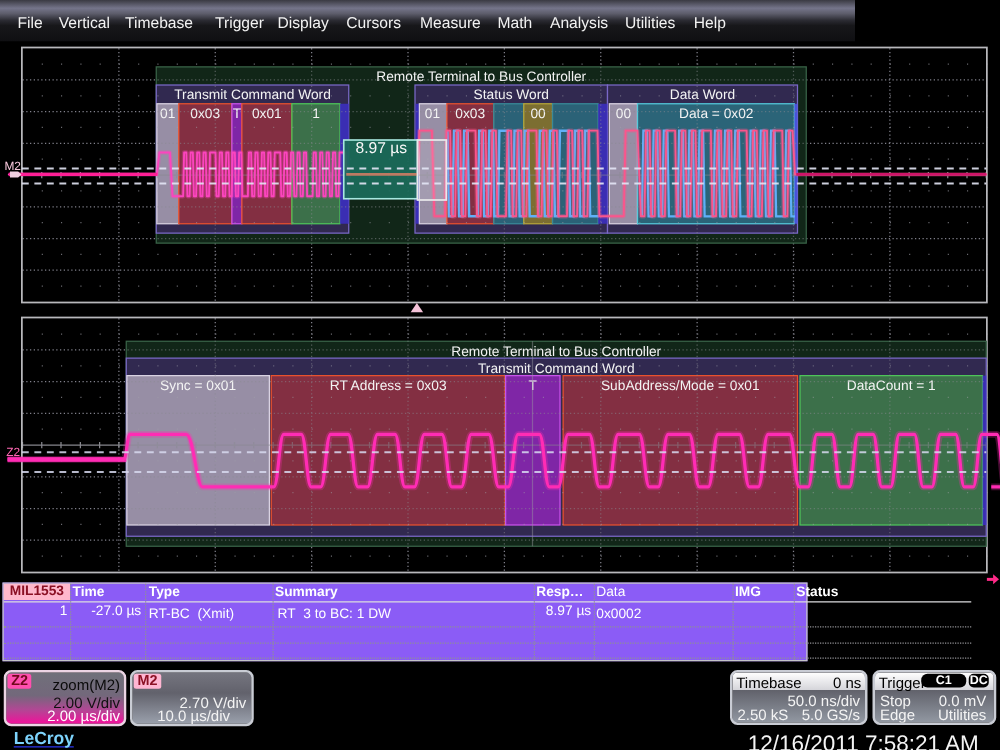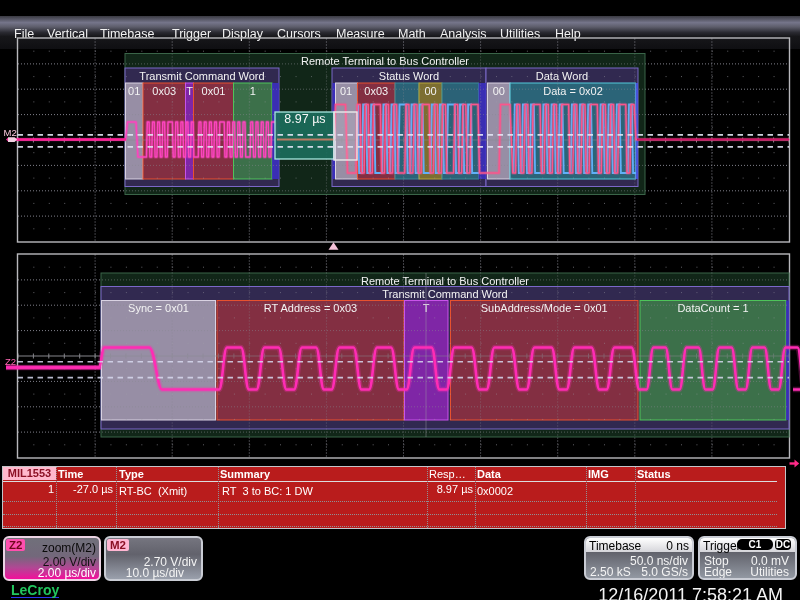--- a/index.html
+++ b/index.html
@@ -1,15 +1,15 @@
 <!DOCTYPE html>
 <html><head><meta charset="utf-8"><style>
 *{margin:0;padding:0;box-sizing:border-box}
 body{width:800px;height:600px;background:#000;position:relative;overflow:hidden;font-family:"Liberation Sans",sans-serif}
-#menubar{position:absolute;left:0;top:16px;width:800px;height:33px;background:linear-gradient(180deg,#3a3a42 0%,#75758a 20%,#5d5d6b 33%,#2a2a31 50%,#17171a 62%,#0f0f12 100%)}
+#menubar{position:absolute;left:0;top:0;width:684px;height:33px;background:linear-gradient(180deg,#3a3a42 0%,#75758a 20%,#5d5d6b 33%,#2a2a31 50%,#17171a 62%,#0f0f12 100%)}
 #menubar span{position:absolute;top:11px;font-size:12.5px;color:#f2f2f2}
 .dbox{position:absolute;border-radius:6px;font-size:12px}
 .chlabel{position:absolute;left:1px;top:1px;padding:0 3px;font-weight:bold;font-size:11.5px;border-radius:2px}
 .tcell{position:absolute;font-size:11px;color:#fff;white-space:nowrap}
 </style></head><body>
 <div id="menubar">
 <span style="left:14px">File</span>
     <span style="left:47px">Vertical</span>
     <span style="left:100px">Timebase</span>
     <span style="left:172px">Trigger</span>
@@ -177,28 +177,28 @@
 <line x1="17.5" y1="377.6" x2="789" y2="377.6" stroke="#d8daf0" stroke-width="1.6" stroke-dasharray="5.5 4.5" opacity="0.85"></line>
 <text x="3.5" y="136" font-size="9.5" fill="#f8c8dc">M2</text>
 <polygon points="8,137.2 14.5,137.2 17.2,139.6 14.5,142 8,142" fill="#f0d0e0"></polygon>
 <text x="5" y="365" font-size="9.5" fill="#ff69b4">Z2</text>
 <polygon points="328.5,249.8 338.5,249.8 333.5,242.3" fill="#f4c2d8"></polygon>
 <g fill="#ff2a88">
       <rect x="789.5" y="462.3" width="5.5" height="2.4"></rect>
       <polygon points="794.5,459.4 799.2,463.4 794.5,467.4"></polygon>
     </g>
 </svg>
-<div style="position:absolute;left:2px;top:466px;width:784px;height:63px;border:1px solid #c4c4c8;background:#b91c1c">
+<div style="position:absolute;left:2px;top:466px;width:644px;height:63px;border:1px solid #c4c4c8;background:#8b5cf6">
  <div style="position:absolute;left:0;top:0;width:53px;height:12.5px;background:#ffb8cc;color:#8b1024;font-weight:bold;font-size:11px;text-align:center;line-height:12px">MIL1553</div>
  <div style="position:absolute;left:0;top:14px;width:774px;border-top:1px solid #dcdcde"></div>
  <div class="tcell" style="left:55px;top:1px;font-weight:bold">Time</div>
  <div class="tcell" style="left:116px;top:1px;font-weight:bold">Type</div>
  <div class="tcell" style="left:217px;top:1px;font-weight:bold">Summary</div>
- <div class="tcell" style="left:426px;top:1px;font-weight:normal">Resp…</div>
- <div class="tcell" style="left:474px;top:1px;font-weight:bold">Data</div>
+ <div class="tcell" style="left:426px;top:1px;font-weight:bold">Resp…</div>
+ <div class="tcell" style="left:474px;top:1px;font-weight:normal">Data</div>
  <div class="tcell" style="left:585px;top:1px;font-weight:bold">IMG</div>
  <div class="tcell" style="left:634px;top:1px;font-weight:bold">Status</div>
  <div class="tcell" style="left:0;top:16px;width:51px;text-align:right">1</div>
  <div class="tcell" style="left:0;top:16px;width:110px;text-align:right">-27.0 µs</div>
  <div class="tcell" style="left:116px;top:18px">RT-BC&nbsp;&nbsp;(Xmit)</div>
  <div class="tcell" style="left:219px;top:18px">RT&nbsp;&nbsp;3 to BC: 1 DW</div>
  <div class="tcell" style="left:360px;top:16px;width:110px;text-align:right">8.97 µs</div>
  <div class="tcell" style="left:474px;top:18px">0x0002</div>
  <div style="position:absolute;left:0;top:34px;width:774px;border-top:1px dotted #909094"></div>
  <div style="position:absolute;left:0;top:46.5px;width:774px;border-top:1px dotted #909094"></div>
@@ -235,13 +235,13 @@
  <div style="position:absolute;left:0;top:0;width:95px;height:13.5px;background:linear-gradient(180deg,#ffffff,#d5d5da);color:#000">
    <span style="position:absolute;left:3px;top:0.5px">Trigger</span>
    <span style="position:absolute;right:22px;top:1px;width:36px;text-align:center;background:#000;color:#fff;font-weight:bold;font-size:10px;border-radius:5px;line-height:11px">C1</span>
    <span style="position:absolute;right:4px;top:1px;width:16px;text-align:center;background:#000;color:#fff;font-weight:bold;font-size:10px;border-radius:4px;line-height:11px">DC</span>
  </div>
  <div style="position:absolute;left:4px;top:16px;color:#f4f4f4">Stop</div>
  <div style="position:absolute;right:6px;top:16px;color:#f4f4f4">0.0 mV</div>
  <div style="position:absolute;left:4px;top:28px;color:#f4f4f4;line-height:12px">Edge</div>
  <div style="position:absolute;right:6px;top:28px;color:#f4f4f4;line-height:12px">Utilities</div>
 </div>
-<div style="position:absolute;left:11px;top:584px;color:#22c55e;font-weight:bold;font-size:14px;border-bottom:1.5px solid #2b36ee;line-height:12px;padding-bottom:1px">LeCroy</div>
+<div style="position:absolute;left:11px;top:584px;color:#7dd3fc;font-weight:bold;font-size:14px;border-bottom:1.5px solid #2b36ee;line-height:12px;padding-bottom:1px">LeCroy</div>
 <div style="position:absolute;right:17px;top:585px;color:#f4f4f4;font-size:18px">12/16/2011 7:58:21 AM</div>
 </body></html>

